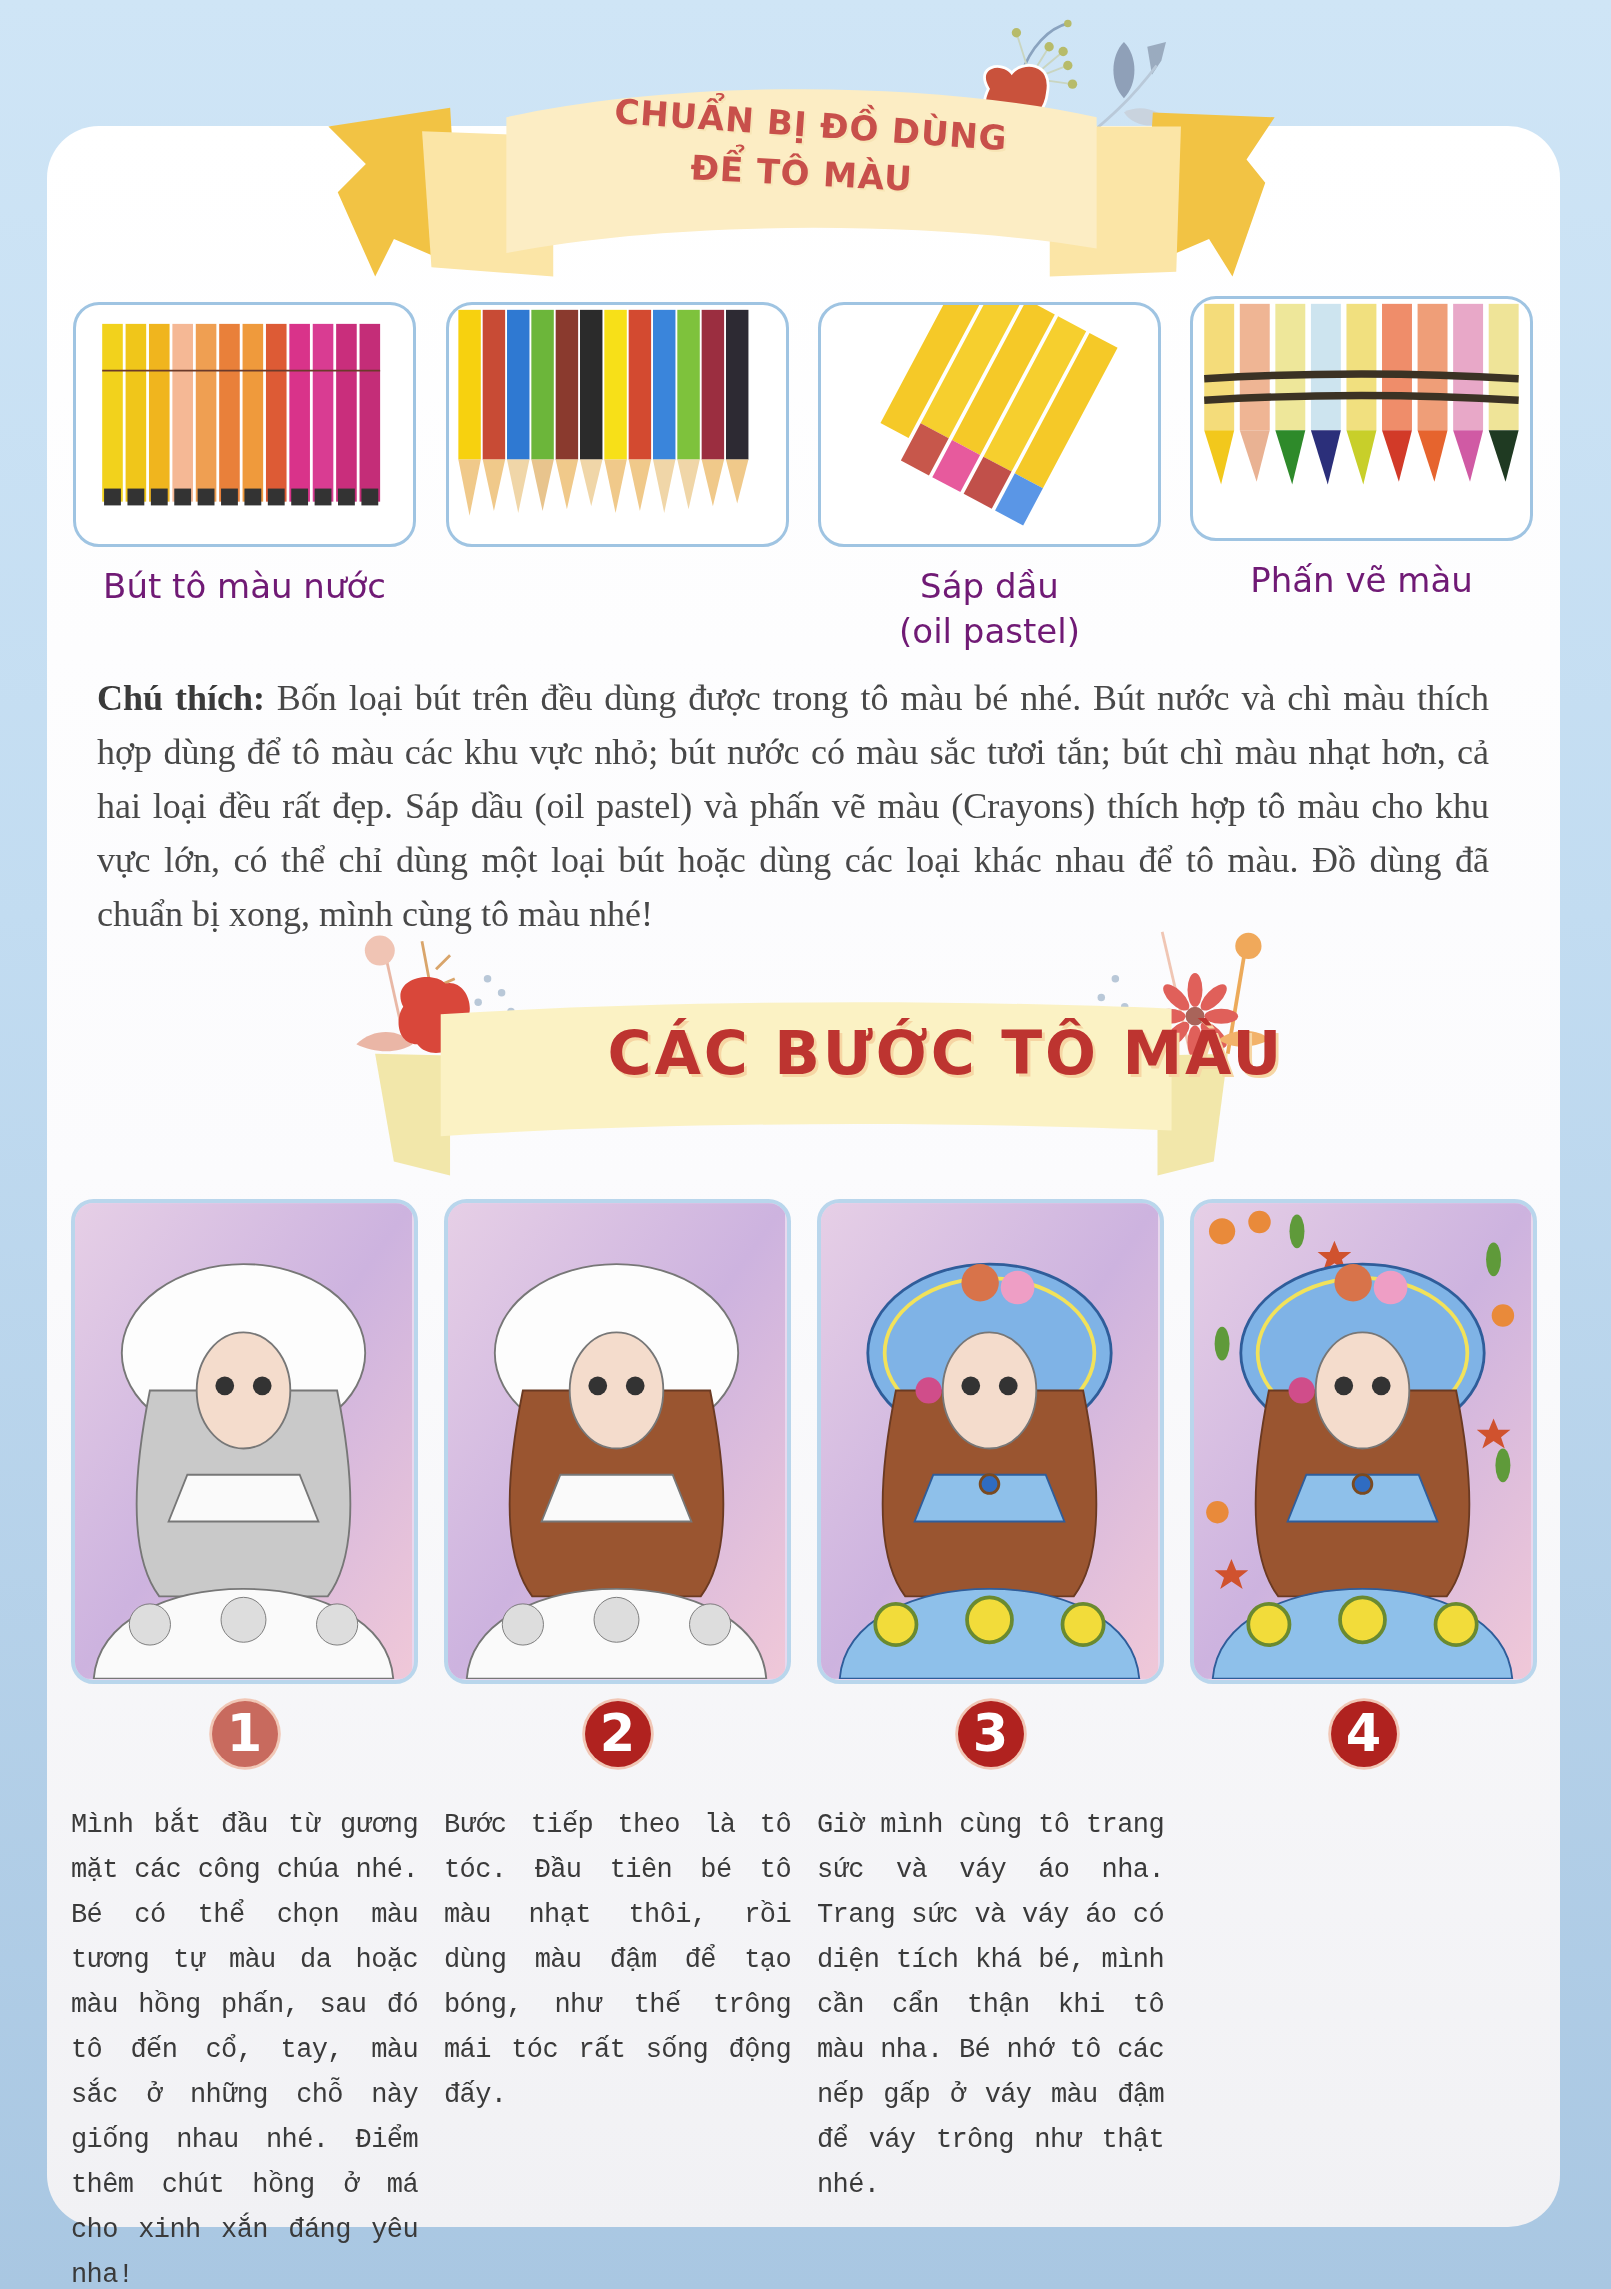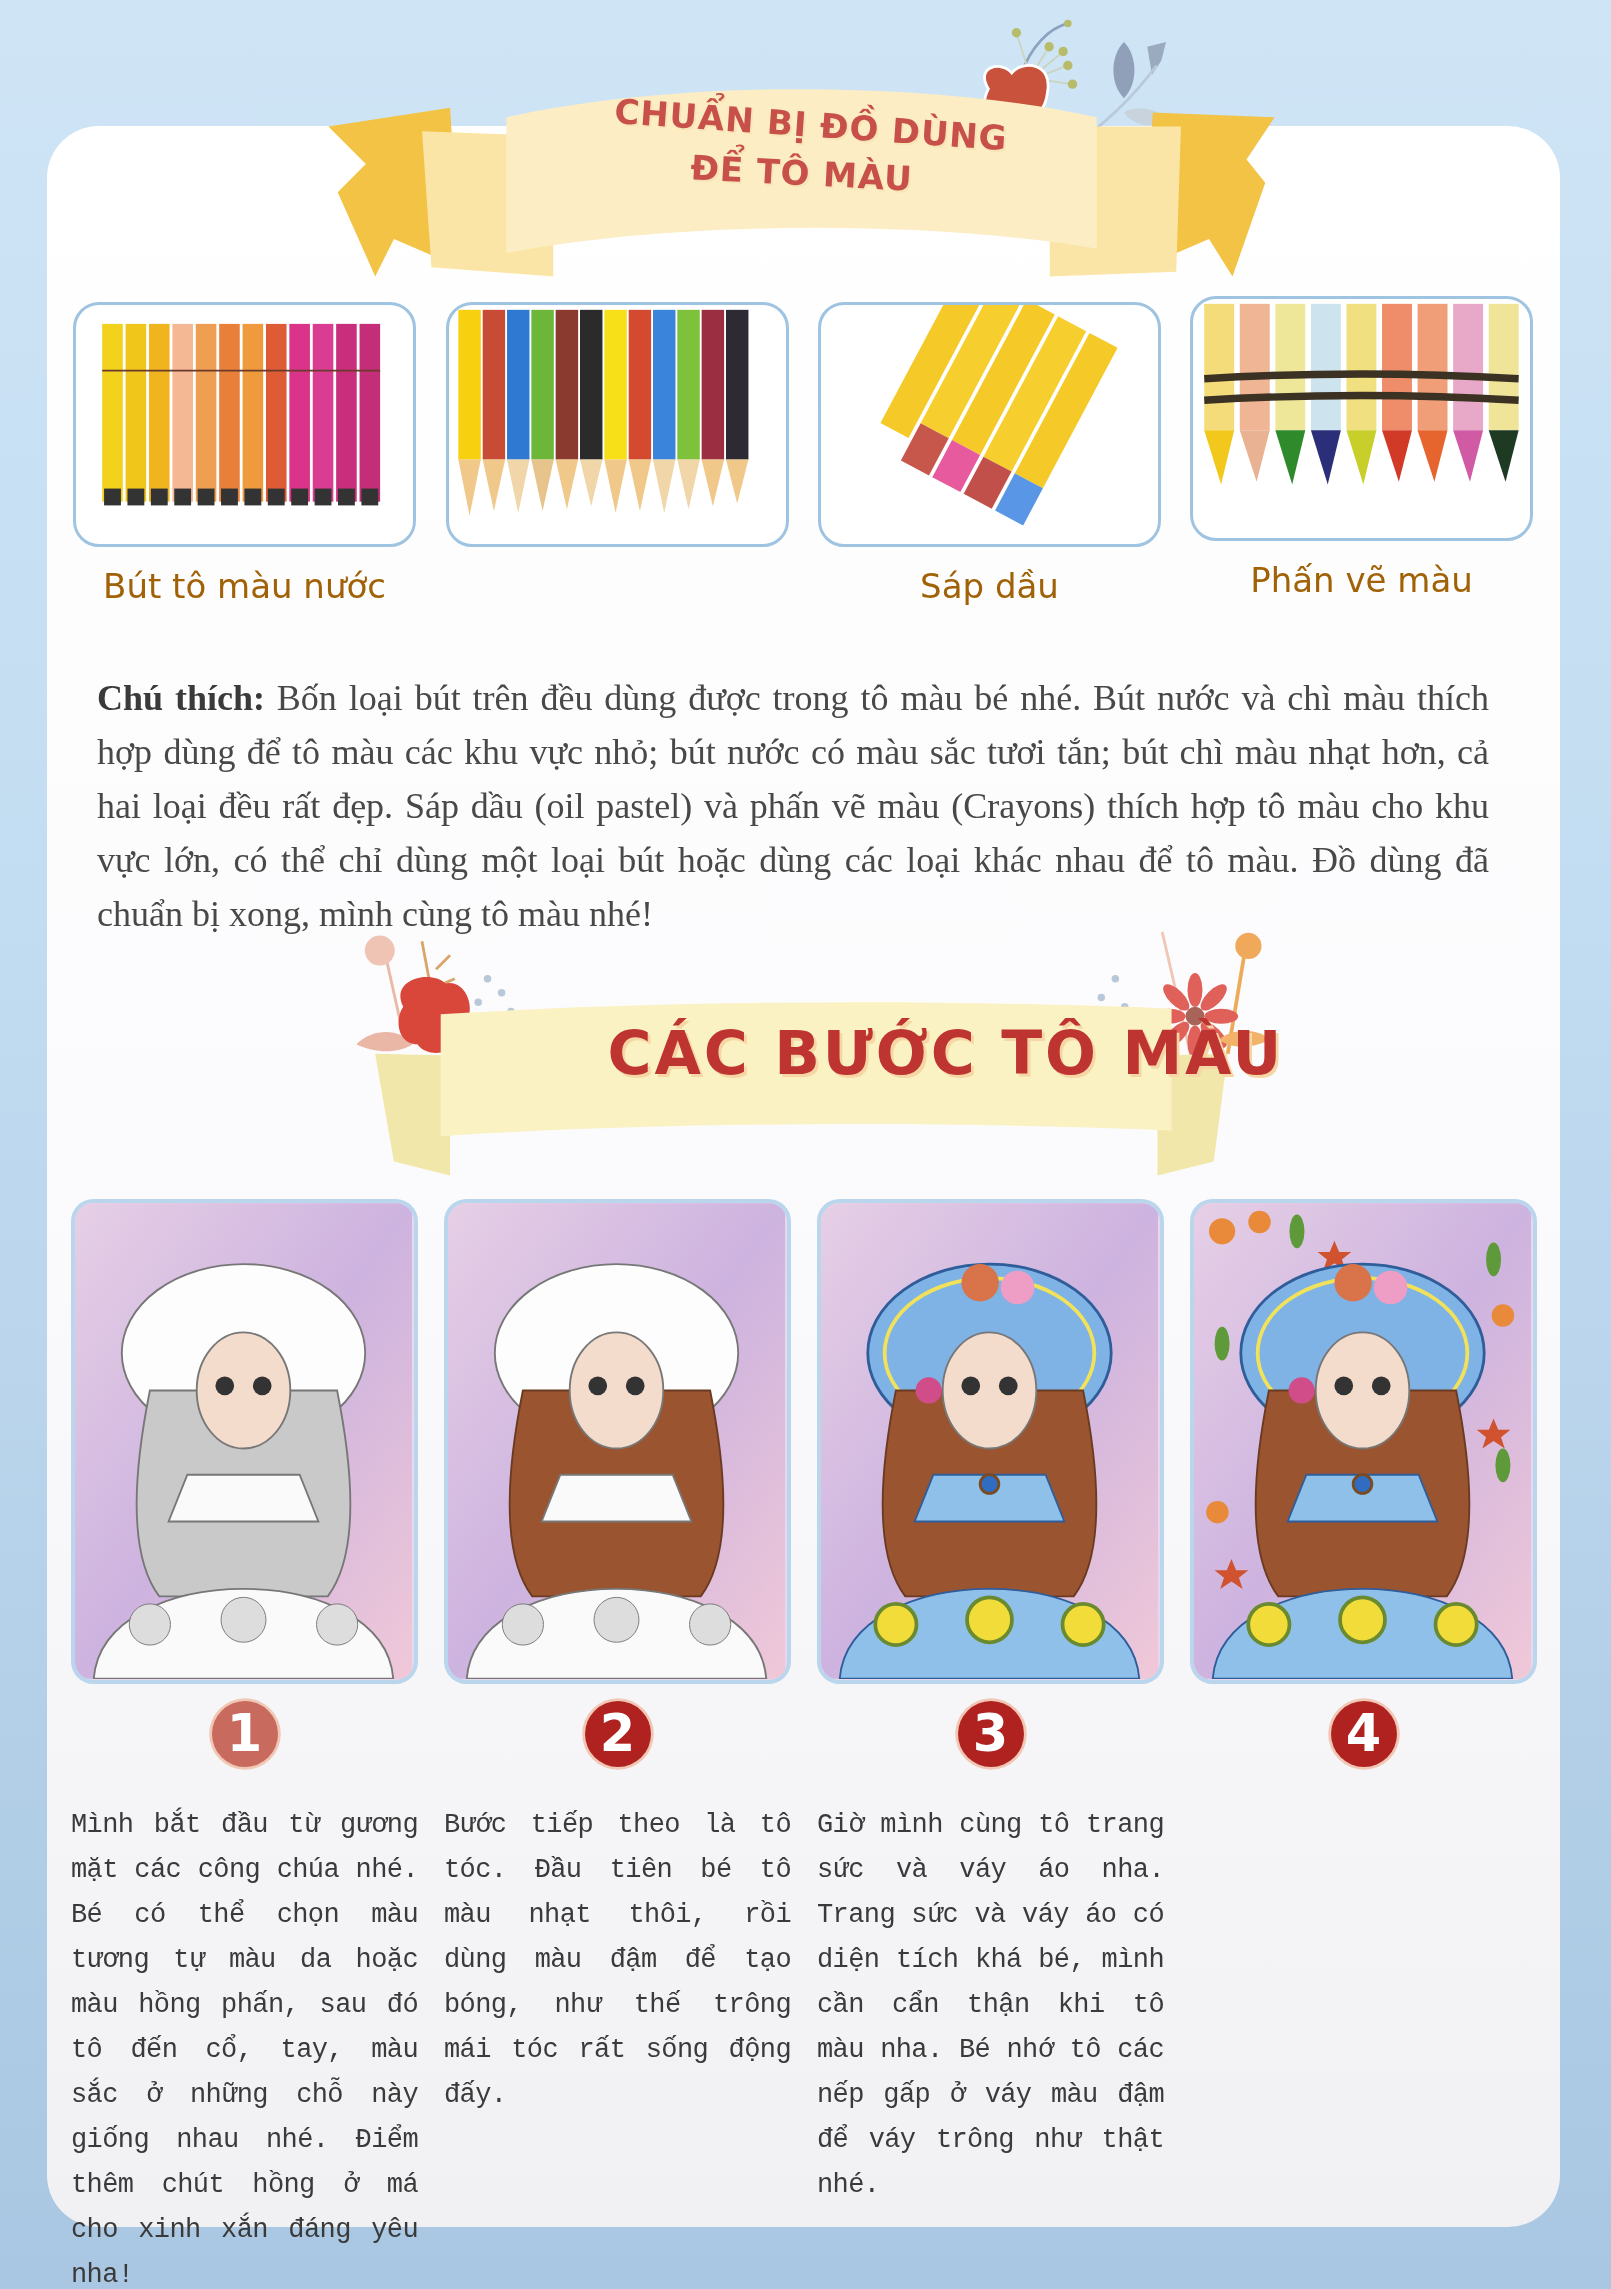--- a/index.html
+++ b/index.html
@@ -32,21 +32,21 @@
 
   
   .tools { position: absolute; left: 73px; top: 302px; width: 1462px; height: 365px; }
   .tool { position: absolute; top: 0; width: 343px; }
   .tool .frame {
     width: 343px; height: 245px; border: 3.7px solid #9fc4e2; border-radius: 26px;
     background: #fff; position: relative; overflow: hidden;
   }
   .tool .frame svg { position: absolute; left: 0; top: 0; }
   .tool .label {
-    margin-top: 17px; text-align: center; font-size: 34px; line-height: 45px; color: #a16207;
+    margin-top: 17px; text-align: center; font-size: 34px; line-height: 45px; color: #701a75;
     font-family: "DejaVu Sans", sans-serif;
   }
 
   
   .note {
     position: absolute; left: 97px; top: 671px; width: 1392px;
     font-family: Liberation Serif, serif;
     font-size: 36px; line-height: 54px; color: #484848; text-align: justify;
   }
   .note .bold { font-weight: bold; color: #3a3a3a; }
@@ -209,20 +209,21 @@
             <rect x="156" y="160" width="34" height="45" fill="#e75a9d"></rect>
           <rect x="194" y="-10" width="34" height="170" fill="#f6cf2e"></rect>
             <rect x="194" y="160" width="34" height="45" fill="#c1504a"></rect>
           <rect x="232" y="-10" width="34" height="170" fill="#f5c928"></rect>
             <rect x="232" y="160" width="34" height="45" fill="#5a96e6"></rect>
         </g>
       </svg>
     </div>
     <div class="label">
       <div>Sáp dầu</div>
+      <div>(oil pastel)</div>
     </div>
   </div>
 
   <div class="tool" style="left:1117px; top:-5.6px">
     <div class="frame">
       <svg width="335" height="238" viewBox="0 0 358 254">
         <g>
           <rect x="12" y="5" width="32" height="135" fill="#f4dc7a"></rect>
             <polygon points="12,140 44,140 30,198" fill="#f2c81c"></polygon>
           <rect x="50" y="5" width="32" height="135" fill="#efb594"></rect>

